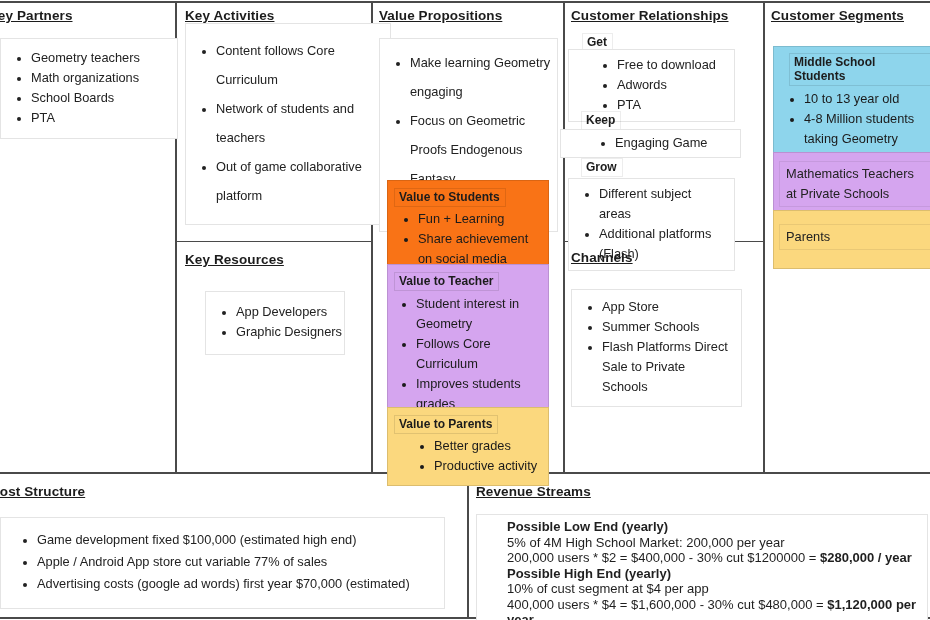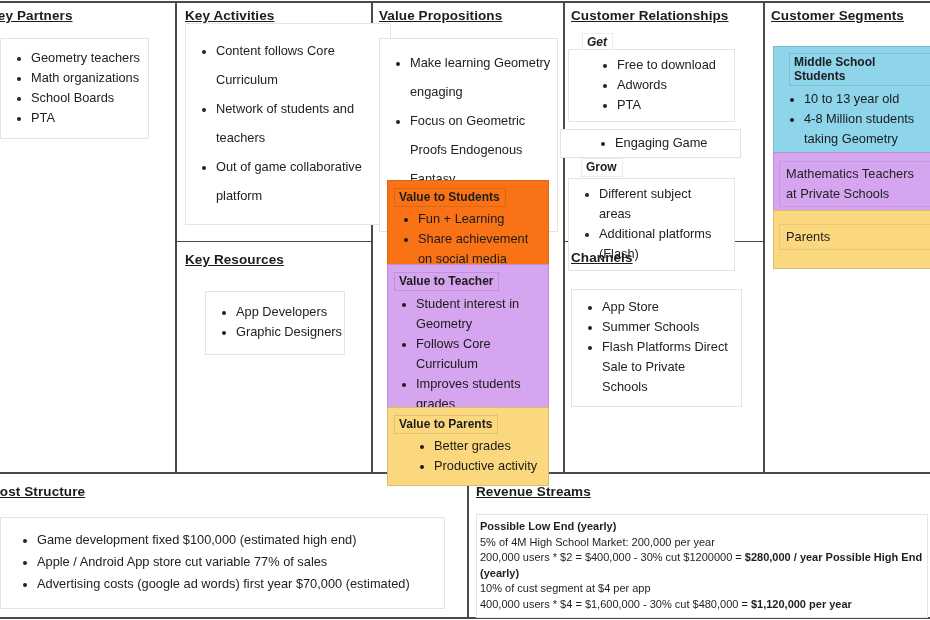--- a/index.html
+++ b/index.html
@@ -81,23 +81,24 @@
   .plainline {
     font-size: 12.8px;
     line-height: 20px;
     color: #222;
     padding: 2px 6px;
     border: 1px solid rgba(0,0,0,0.07);
   }
 
   
   .rev-line {
-    font-size: 11px;
+    font-size: 13px;
     line-height: 15.5px;
     color: #1f1f1f;
+    margin-left: 27px;
   }
   .rev-line b { font-weight: bold; }
 </style>
 </head>
 <body>
 
 <div id="canvas">
 
   <div class="rule-h" style="top:1px;"></div>
   <div class="rule-h" style="top:472px;"></div>
@@ -107,21 +108,21 @@
   <div class="rule-v" style="left:371px; top:1px; height:472px;"></div>
   <div class="rule-v" style="left:563px; top:1px; height:472px;"></div>
   <div class="rule-v" style="left:763px; top:1px; height:472px;"></div>
   <div class="rule-v" style="left:175px; top:240px; height:233px;"></div>
   <div class="rule-v" style="left:467px; top:472px; height:145px;"></div>
   <div class="rule-h" style="left:176px; width:195px; top:241px; border-top-width:1px;"></div>
   <div class="rule-h" style="left:564px; width:199px; top:241px; border-top-width:1px;"></div>
 
   <div class="block" style="left:-12px; top:8px; width:176px;">
     <div class="block-title">Key Partners</div>
-    <div class="card" style="margin-top:15px; width:149px; margin-left:12px; padding:9px 0 10px 0;">
+    <div class="card" style="margin-top:15px; width:178px; margin-left:12px; padding:9px 0 10px 0;">
       <ul class="bullets">
         <li>Geometry teachers</li>
         <li>Math organizations</li>
         <li>School Boards</li>
         <li>PTA</li>
       </ul>
     </div>
   </div>
 
   <div class="block" style="left:185px; top:8px; width:182px;">
@@ -178,31 +179,34 @@
     <ul class="bullets" style="padding-left:40px; margin-top:2px;">
       <li>Better grades</li>
       <li>Productive activity</li>
     </ul>
   </div>
 
   <div class="block" style="left:571px; top:8px; width:190px;">
     <div class="block-title">Customer Relationships</div>
   </div>
 
-  <div style="position:absolute; left:582px; top:32px; width:160px;font-style:italic;">
+  <div style="position:absolute; left:582px; top:32px; width:160px;">
     <span class="sublabel">Get</span>
   </div>
   <div class="card" style="position:absolute; left:568px; top:49px; width:167px; padding:5px 0 6px 0;">
     <ul class="bullets" style="padding-left:48px;">
       <li>Free to download</li>
       <li>Adwords</li>
       <li>PTA</li>
     </ul>
   </div>
 
+  <div style="position:absolute; left:581px; top:110px; width:160px;">
+    <span class="sublabel">Keep</span>
+  </div>
   <div class="card" style="position:absolute; left:560px; top:129px; width:181px; padding:3px 0 4px 0;">
     <ul class="bullets" style="padding-left:54px;">
       <li>Engaging Game</li>
     </ul>
   </div>
 
   <div style="position:absolute; left:581px; top:157px; width:160px;">
     <span class="sublabel">Grow</span>
   </div>
   <div class="card" style="position:absolute; left:568px; top:178px; width:167px; padding:5px 8px 6px 0;">

